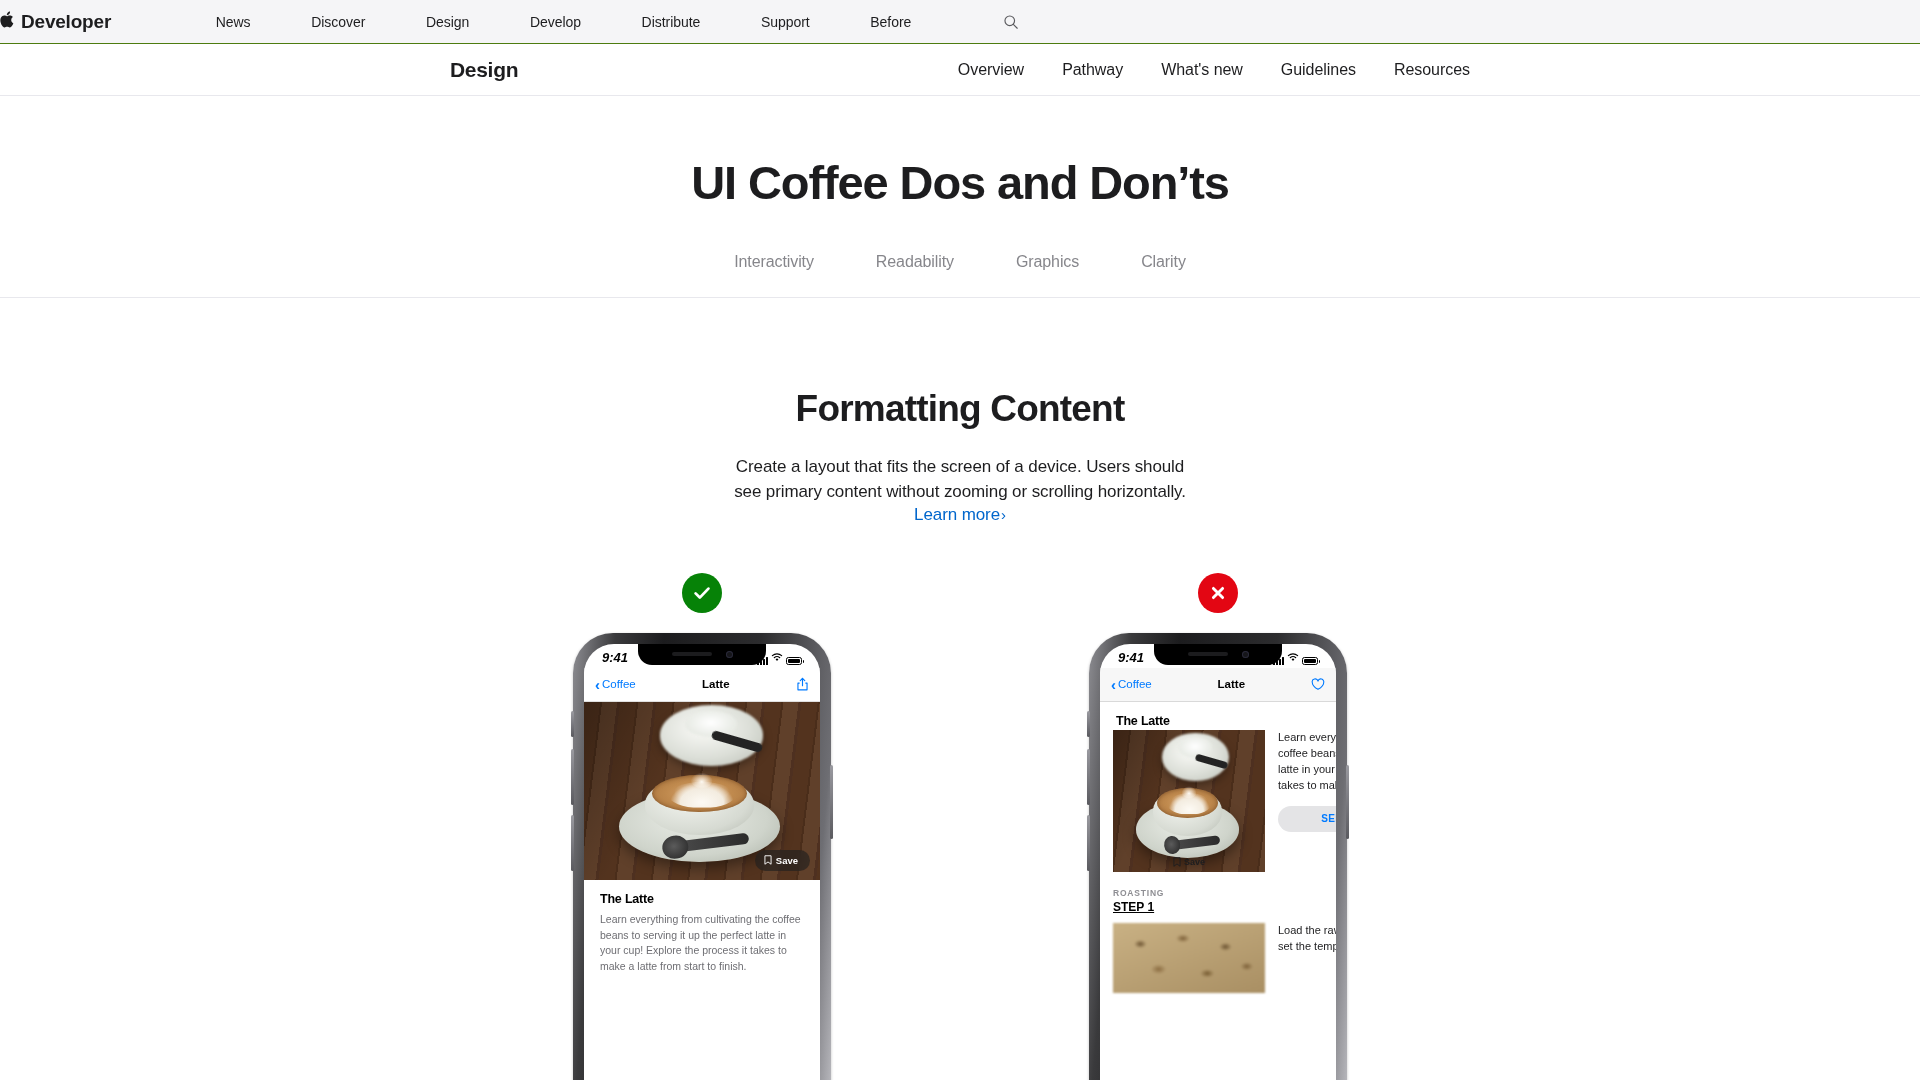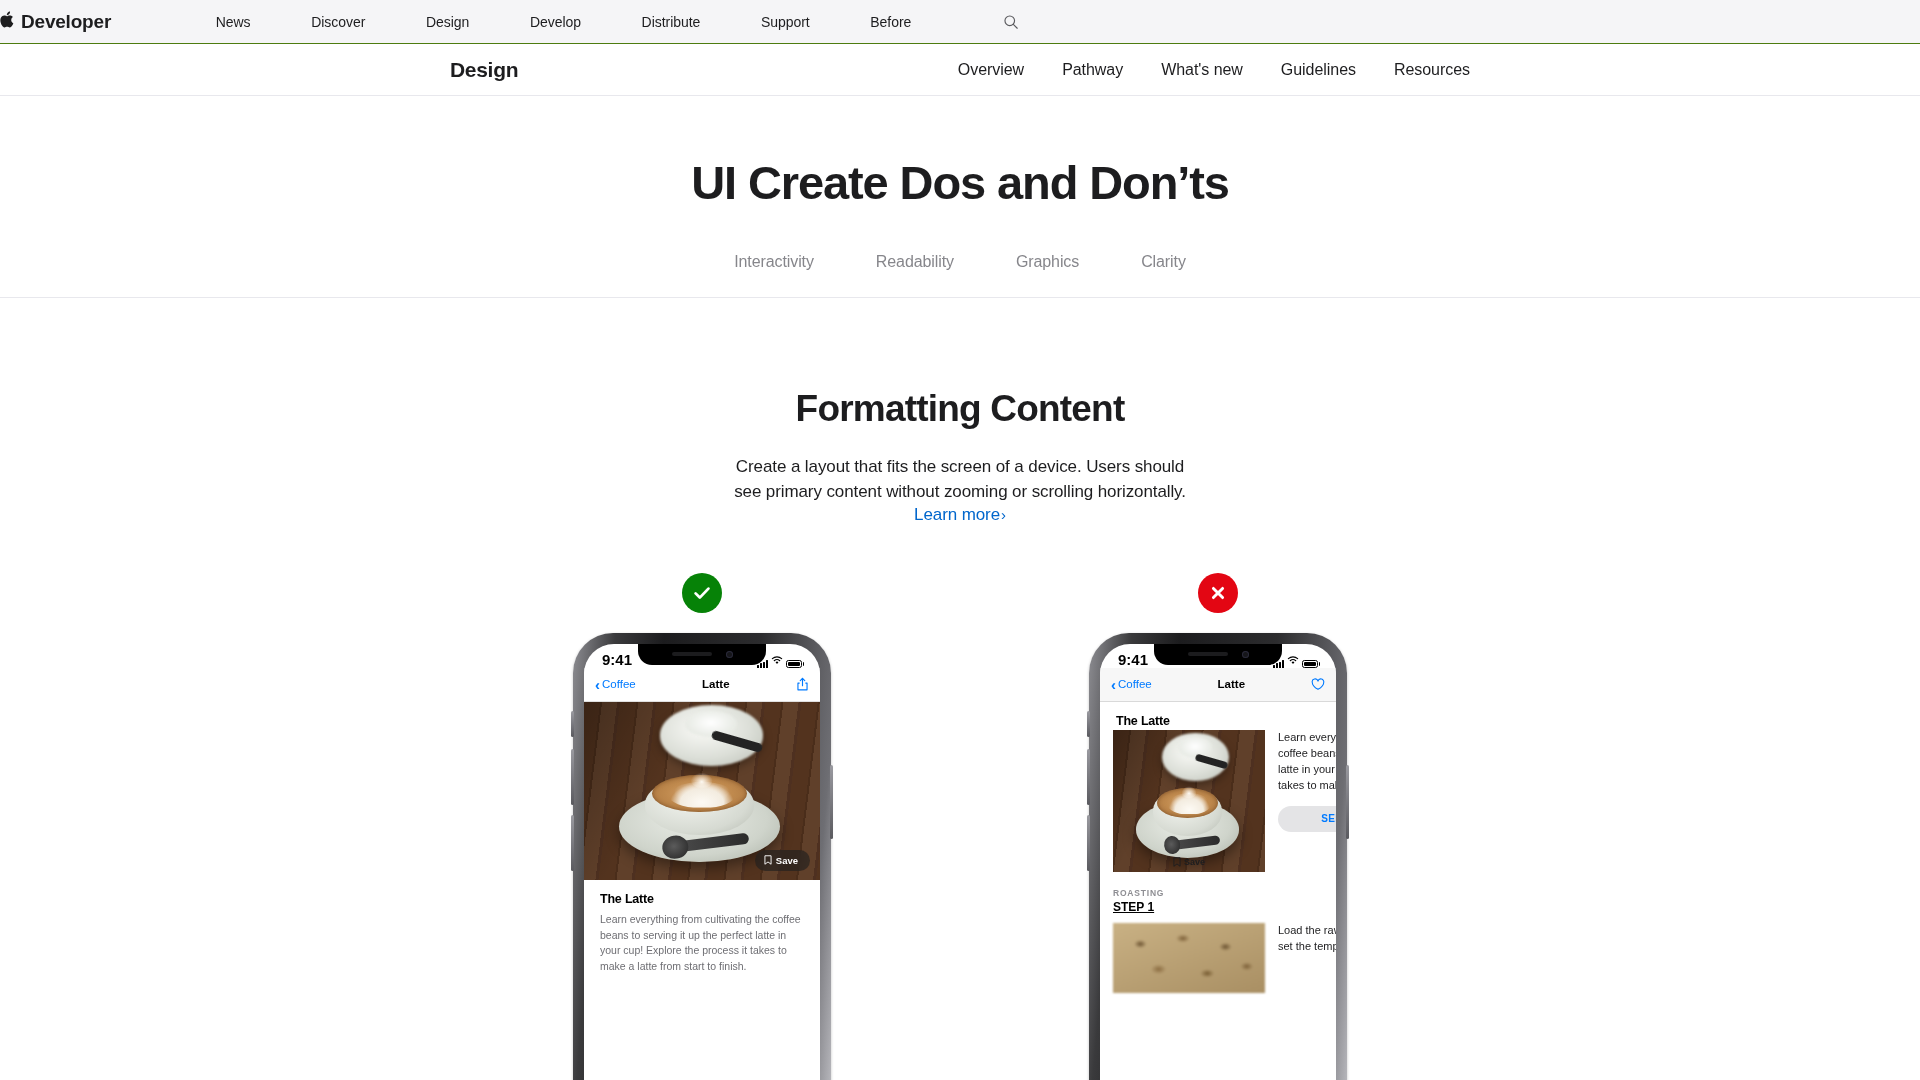--- a/index.html
+++ b/index.html
@@ -234,24 +234,24 @@
     border-bottom-left-radius: 14px;
     border-bottom-right-radius: 14px;
     z-index: 6;
     display: flex; align-items: center; justify-content: center; gap: 14px;
   }
   .notch .speaker { width: 40px; height: 4px; background: #1c1c1e; border-radius: 2px; }
   .notch .cam { width: 7px; height: 7px; border-radius: 50%; background: #16161a; box-shadow: inset 0 0 0 1px #2a2a3a; }
 
   .statusbar {
     height: 24px;
-    display: flex; align-items: flex-end; justify-content: space-between;
+    display: flex; align-items: center; justify-content: space-between;
     padding: 4px 16px 0 18px;
-    font-size: 15px; font-weight: 700; color: #000;
-    position: relative; z-index: 4;
+    font-size: 13px; font-weight: 700; color: #000;
+    position: relative; z-index: 4; font-style: italic;
   }
   .sb-right { display: flex; align-items: flex-end; gap: 3px; }
   .bars { display: flex; align-items: flex-end; gap: 1px; height: 8px; }
   .bars i { width: 2px; background: #000; border-radius: .5px; display: block; }
   .bars i:nth-child(1){height:3px}.bars i:nth-child(2){height:4.5px}
   .bars i:nth-child(3){height:6px}.bars i:nth-child(4){height:8px}
   .batt { width: 16px; height: 8px; border: 1px solid #000; border-radius: 2.4px; position: relative; }
   .batt::after { content:""; position:absolute; left:1px; top:1px; bottom:1px; right:1px; background:#000; border-radius:1px; }
   .batt-cap { width: 1.4px; height: 3.5px; background: #000; border-radius: 0 1px 1px 0; margin-left: .6px; align-self: center; }
 
@@ -442,21 +442,21 @@
       <span class="lnav-link">Overview</span>
       <span class="lnav-link">Pathway</span>
       <span class="lnav-link">What's new</span>
       <span class="lnav-link">Guidelines</span>
       <span class="lnav-link">Resources</span>
     </div>
   </div>
 </div>
 
 <div class="hero">
-  <h1 class="hero-title">UI Create Dos and Don’ts</h1>
+  <h1 class="hero-title">UI Coffee Dos and Don’ts</h1>
   <div class="hero-tabs">
     <span class="hero-tab">Interactivity</span>
     <span class="hero-tab">Readability</span>
     <span class="hero-tab">Graphics</span>
     <span class="hero-tab">Clarity</span>
   </div>
 </div>
 
 <div class="section">
   <h2 class="section-title">Formatting Content</h2>

